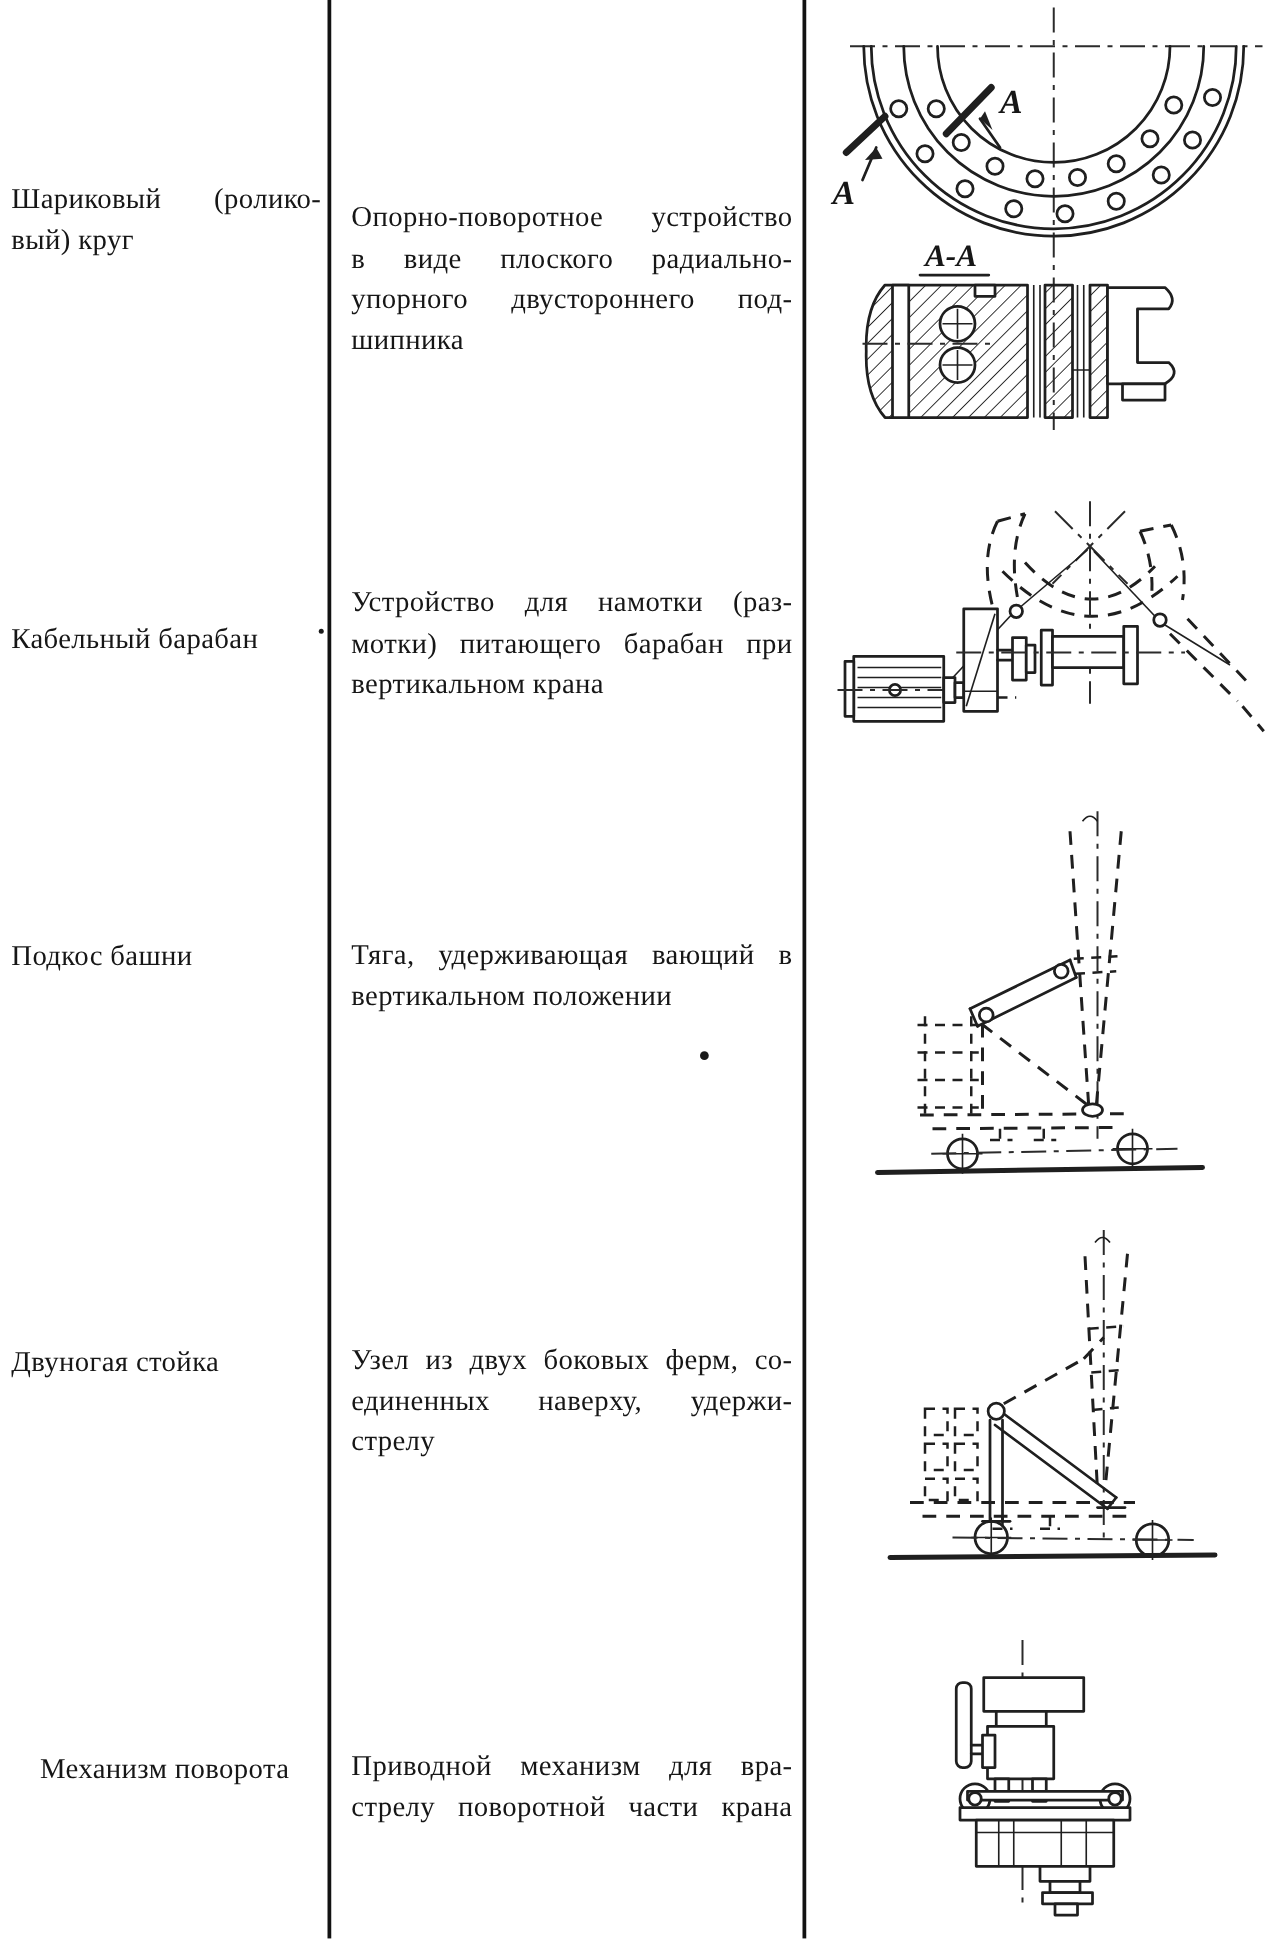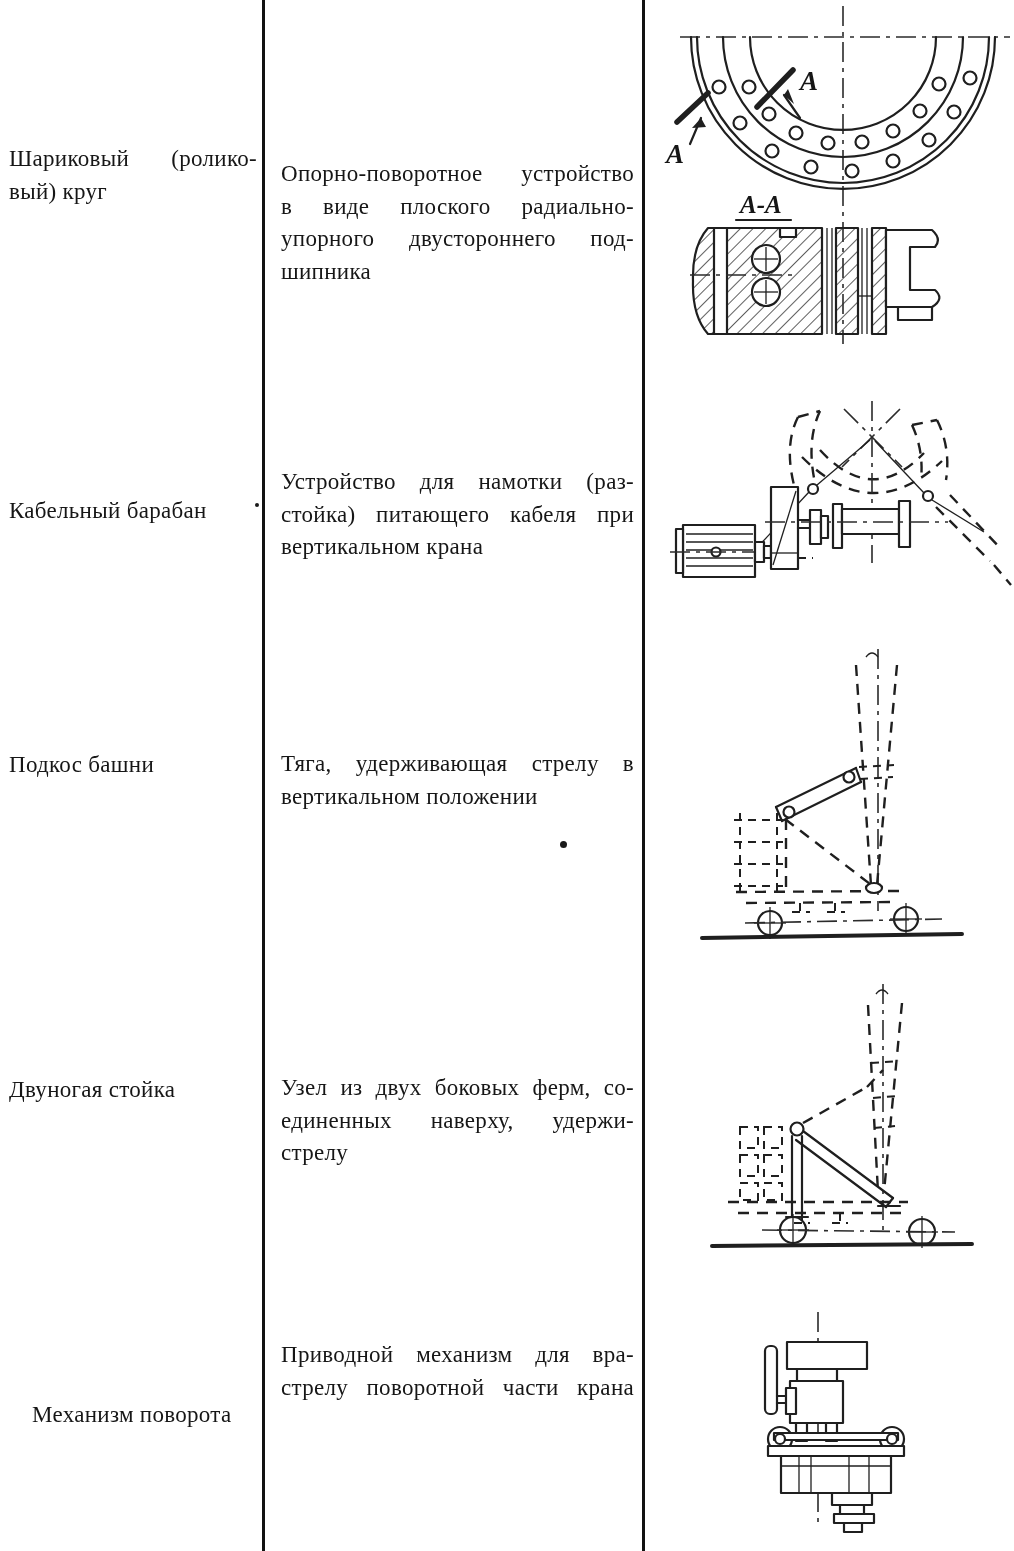--- a/index.html
+++ b/index.html
@@ -47,45 +47,45 @@
     <div class="ln j">в виде плоского радиально-</div>
     <div class="ln j">упорного двустороннего под-</div>
     <div class="ln">шипника</div>
   </div>
 
   <div class="cell term" style="top:495px;">
     <div class="ln">Кабельный барабан</div>
   </div>
   <div class="cell def" style="top:466px;">
     <div class="ln j">Устройство для намотки (раз-</div>
-    <div class="ln j">стойка) питающего кабеля при</div>
+    <div class="ln j">мотки) питающего барабан при</div>
     <div class="ln">вертикальном крана</div>
   </div>
 
   <div class="cell term" style="top:749px;">
     <div class="ln">Подкос башни</div>
   </div>
   <div class="cell def" style="top:748px;">
-    <div class="ln j">Тяга, удерживающая стрелу в</div>
+    <div class="ln j">Тяга, удерживающая вающий в</div>
     <div class="ln">вертикальном положении</div>
   </div>
 
   <div class="cell term" style="top:1074px;">
     <div class="ln">Двуногая стойка</div>
   </div>
   <div class="cell def" style="top:1072px;">
     <div class="ln j">Узел из двух боковых ферм, со-</div>
     <div class="ln j">единенных наверху, удержи-</div>
     <div class="ln">стрелу</div>
   </div>
 
   <div class="cell term" style="top:1399px;left:32px;">
     <div class="ln">Механизм поворота</div>
   </div>
-  <div class="cell def" style="top:1339px;">
+  <div class="cell def" style="top:1397px;">
     <div class="ln j">Приводной механизм для вра-</div>
     <div class="ln j">стрелу поворотной части крана</div>
   </div>
 
   <svg class="fig" style="left:650px;top:0;" width="364" height="348" viewBox="0 0 364 348">
     <defs>
       <pattern id="hatch" patternUnits="userSpaceOnUse" width="9" height="9" patternTransform="rotate(45)">
         <line x1="0" y1="0" x2="0" y2="9" stroke="#2a2a2a" stroke-width="1.5"></line>
       </pattern>
     </defs>

